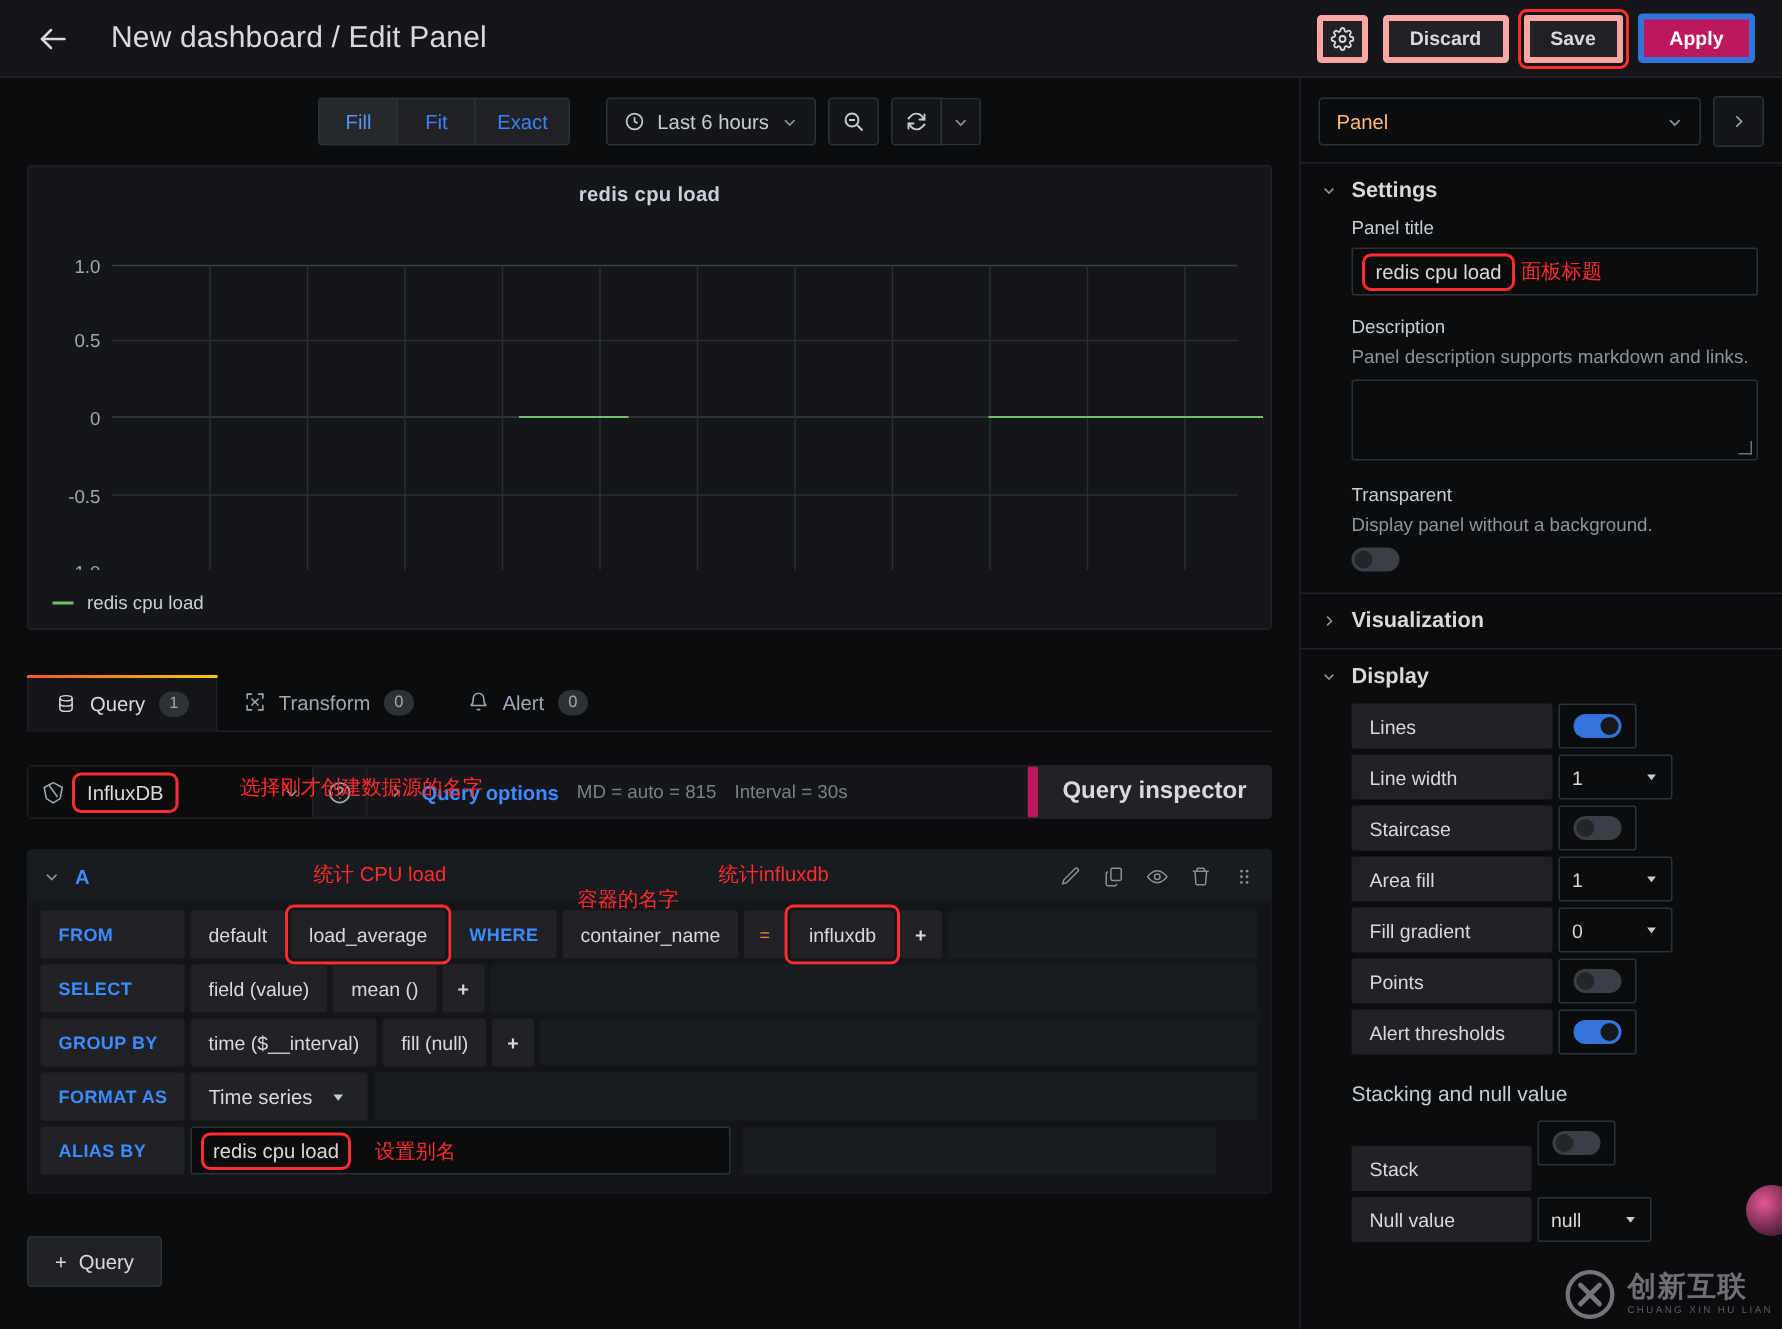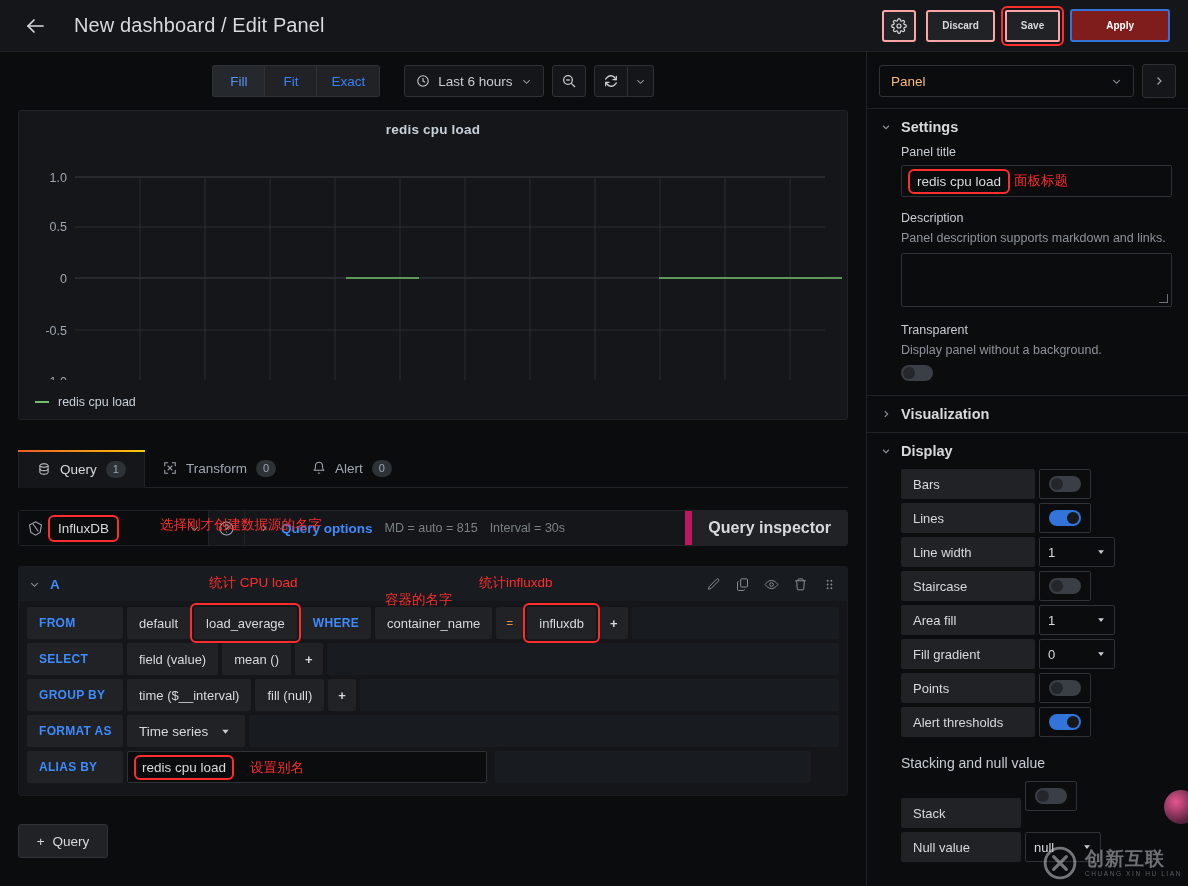--- a/index.html
+++ b/index.html
@@ -23,26 +23,26 @@
     display: flex; align-items: center; justify-content: center;
     cursor: pointer;
   }
   .page-title { font-size: 20px; color: #d8d9da; font-weight: 400; letter-spacing: .1px; }
   .topbar-right {
     margin-left: auto; display: flex; align-items: center; gap: 10px;
     padding-right: 18px;
   }
   .btn {
     height: 32px; padding: 0 14px; border-radius: 3px;
-    background: #202226; border: 2px solid #fca5a5; color: #d8d9da;
-    font-size: 10px; font-weight: 600; display: flex; align-items: center;
+    background: #202226; border: 4px solid #fca5a5; color: #d8d9da;
+    font-size: 13px; font-weight: 600; display: flex; align-items: center;
     justify-content: center; cursor: pointer; white-space: nowrap;
   }
   .btn.icon-only { width: 34px; padding: 0; }
-  .btn.primary { background: #7f1d1d; border-color: #3274d9; color: #fff; height: 33px; padding: 0 34px;}
+  .btn.primary { background: #be185d; border-color: #3274d9; color: #fff; height: 33px; padding: 0 17px;}
   .redbox { outline: 2px solid #ff2d2d; outline-offset: 2px; border-radius: 2px; }
 
   
   .leftcol {
     position: absolute; left: 0; top: 52px; width: 866px; height: 834px;
     background: #0b0c0e;
   }
   .viz-toolbar {
     height: 52px; display: flex; align-items: center; justify-content: center;
     gap: 0; padding-top: 6px;
@@ -644,26 +644,20 @@
     <div class="sec-header">
       <span class="chev">
         <svg width="10" height="10" viewBox="0 0 24 24" fill="none" stroke="#8e949c" stroke-width="2.6">
             <polyline points="5,9 12,16 19,9"></polyline>
           </svg>
       </span>
       <span class="sec-title">Display</span>
     </div>
     <div class="sec-body">
 
-      <div class="opt-row">
-        <div class="opt-name">Bars</div>
-        <div class="opt-toggle-cell">
-            <div class="toggle"></div>
-          </div>
-      </div>
 
       <div class="opt-row">
         <div class="opt-name">Lines</div>
         <div class="opt-toggle-cell">
             <div class="toggle on"></div>
           </div>
       </div>
 
       <div class="opt-row">
         <div class="opt-name">Line width</div>

